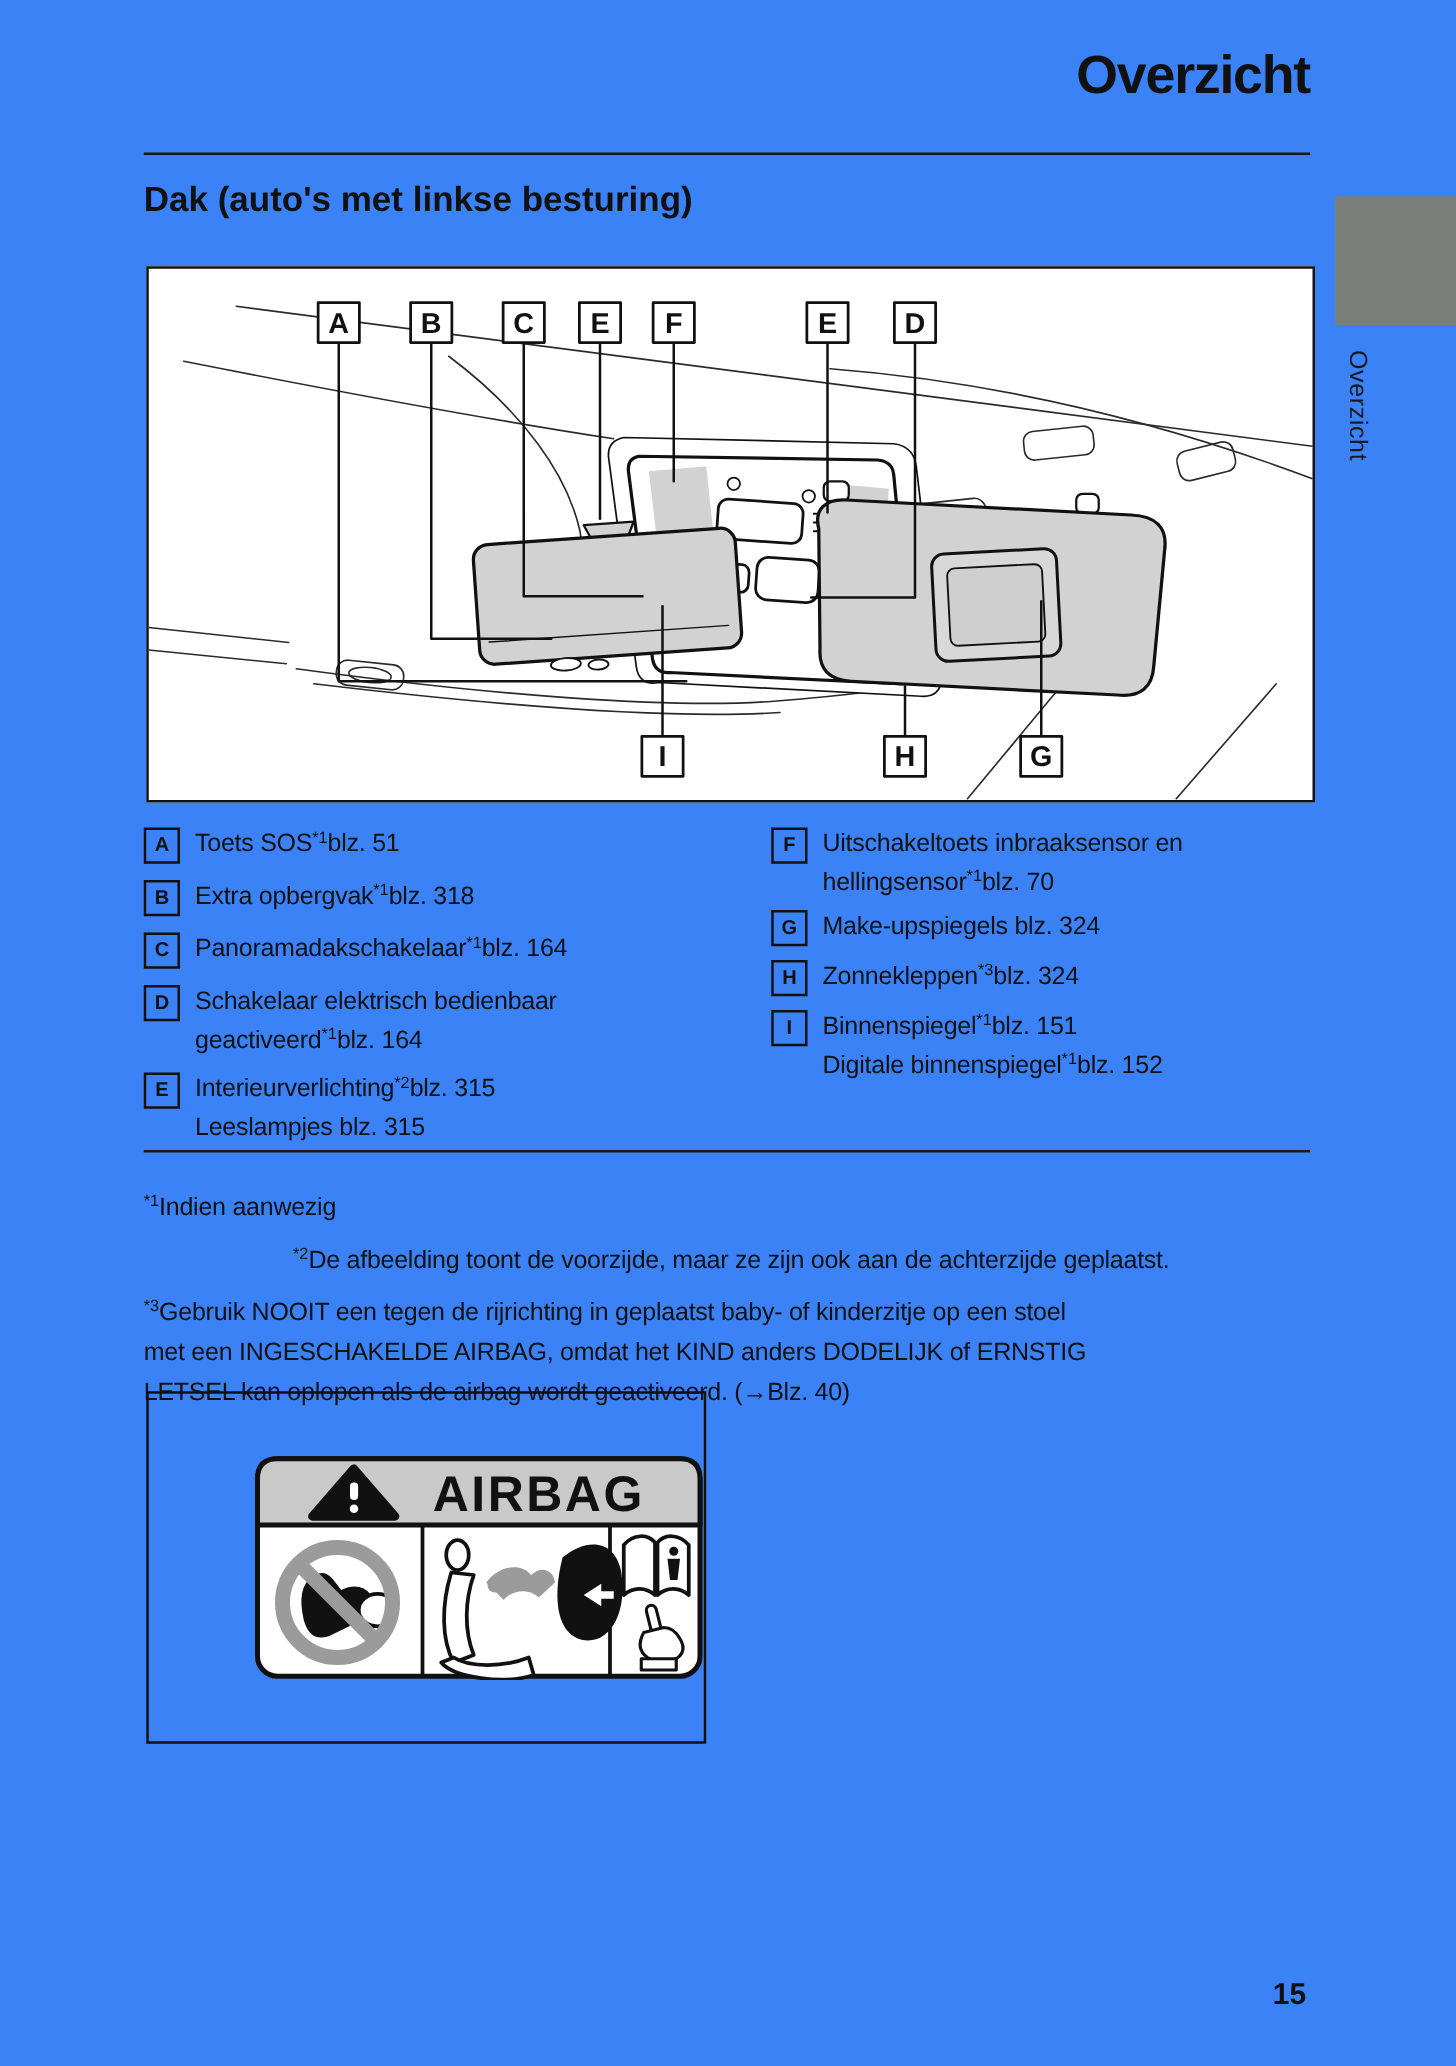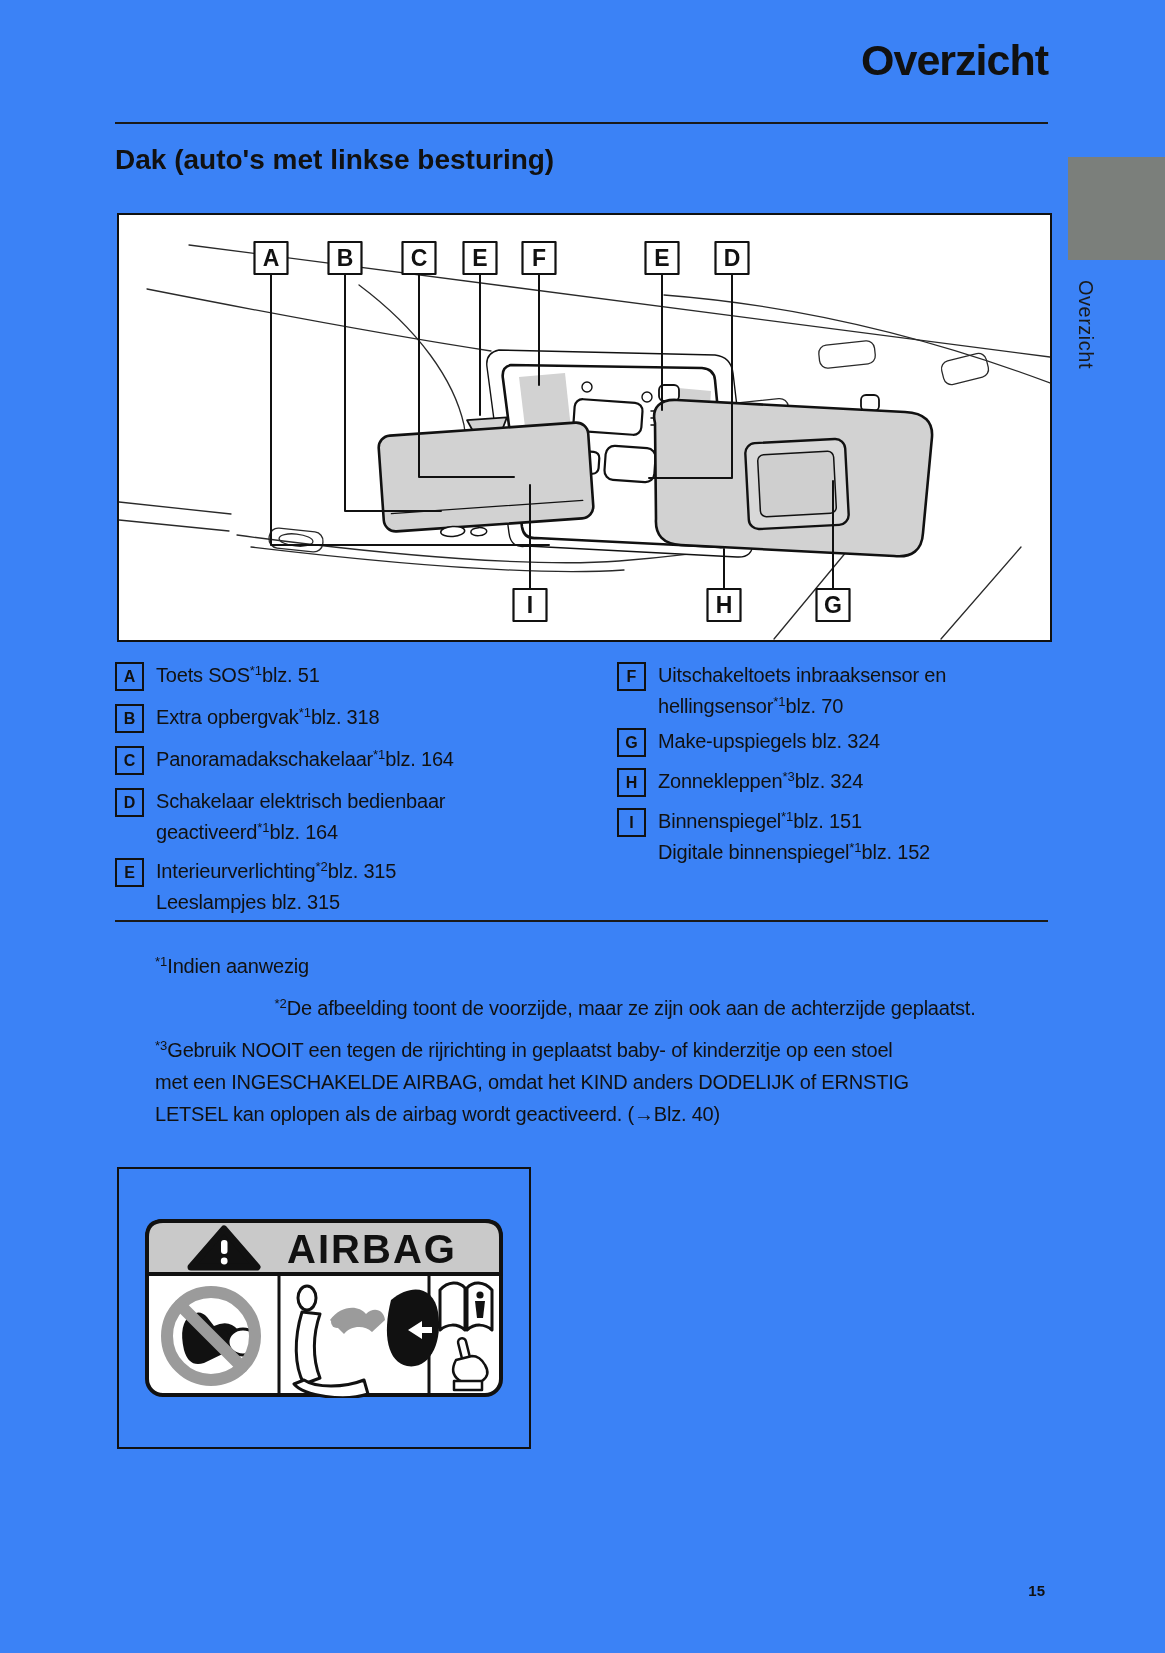--- a/index.html
+++ b/index.html
@@ -15,24 +15,24 @@
   .side-tab-label{position:absolute;left:1074px;top:280px;height:130px;
        writing-mode:vertical-rl;font-size:20px;letter-spacing:.5px;color:#1a1a1a;}
   .diagram-frame{position:absolute;left:117px;top:213px;width:931px;height:425px;
        border:2px solid #111;box-sizing:content-box;background:#fff;}
   .legend-row{position:absolute;display:flex;gap:12px;align-items:flex-start;}
   .lbox{flex:0 0 auto;width:25px;height:25px;border:2px solid #111;margin-top:2px;
         display:flex;align-items:center;justify-content:center;
         font-size:16px;font-weight:bold;line-height:1;}
   .ltext{font-size:20px;line-height:31px;letter-spacing:-0.2px;}
   sup{font-size:13px;line-height:0;vertical-align:7px;letter-spacing:0;}
-  .fn{position:absolute;left:115px;width:940px;font-size:20px;line-height:32px;letter-spacing:-0.2px;margin-left:40px;}
-  .airbag-outer{position:absolute;left:117px;top:1167px;width:410px;height:278px;
-        border:2px solid #111;display:flex;align-items:center;justify-content:center;}
-  .page-number{position:absolute;right:120px;top:1582px;font-size:15px;font-weight:bold;}
+  .fn{position:absolute;left:115px;width:940px;font-size:20px;line-height:32px;letter-spacing:-0.2px;}
+  .airbag-outer{position:absolute;left:117px;top:1113px;width:410px;height:278px;
+        border:2px solid #111;display:flex;align-items:center;justify-content:flex-end;padding-left:34px;}
+  .page-number{position:absolute;right:120px;top:1582px;font-size:24px;font-weight:bold;}
 </style>
 </head>
 <body>
 
 <div class="page">
 
   <div class="title">Overzicht</div>
   <div class="rule rule-top"></div>
   <div class="section-heading">Dak (auto's met linkse besturing)</div>
 

